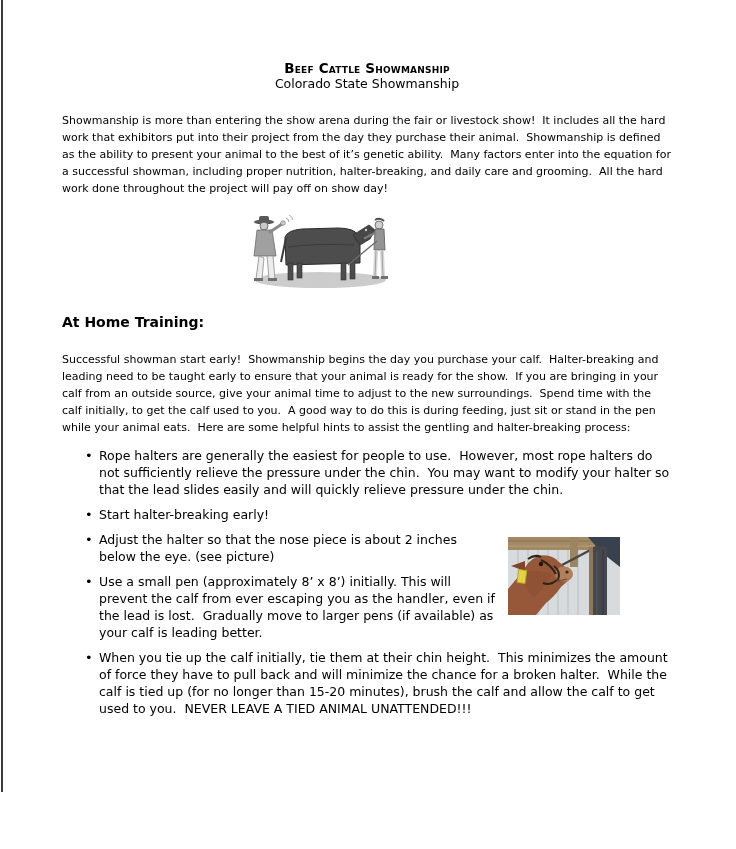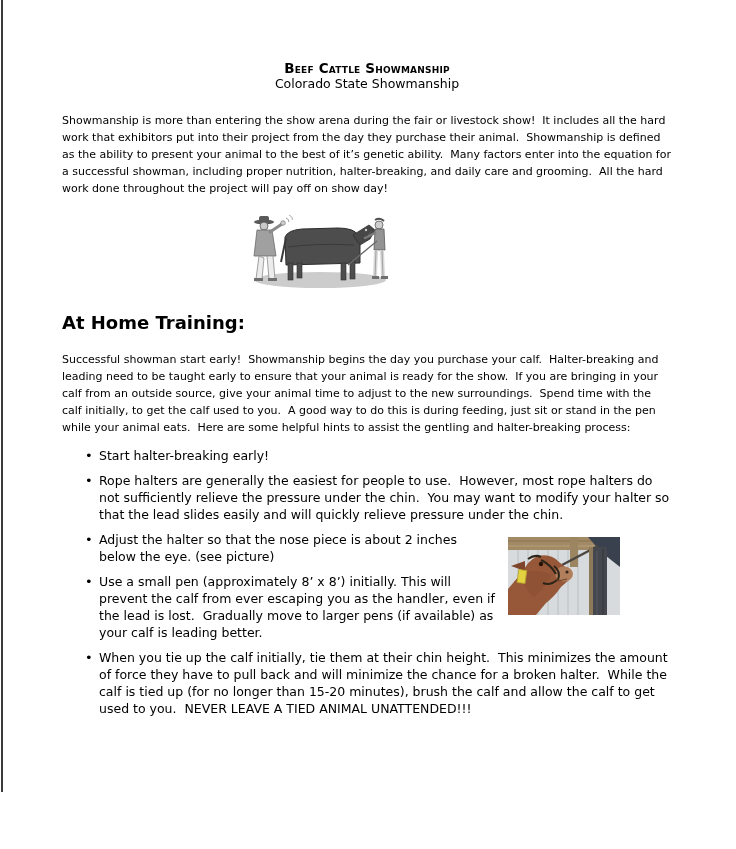--- a/index.html
+++ b/index.html
@@ -42,21 +42,21 @@
     line-height: 17px;
     white-space: pre-wrap;
   }
   .clipart-wrap {
     margin: 16px 0 0 174px;
     width: 162px;
     height: 78px;
   }
   .section-heading {
     margin: 23px 0 0 0;
-    font-size: 18px;
+    font-size: 14px;
     font-weight: bold;
     line-height: 17px;
   }
   ul.hints {
     list-style: none;
     margin: 11px 0 0 0;
     padding: 0;
   }
   ul.hints li {
     position: relative;
@@ -140,24 +140,24 @@
         <rect x="145" y="63" width="7" height="3" fill="#6f6f6f"></rect>
       </svg>
     </div>
 
     <h2 class="section-heading">At Home Training:</h2>
 
     <p class="body-text">Successful showman start early!  Showmanship begins the day you purchase your calf.  Halter-breaking and leading need to be taught early to ensure that your animal is ready for the show.  If you are bringing in your calf from an outside source, give your animal time to adjust to the new surroundings.  Spend time with the calf initially, to get the calf used to you.  A good way to do this is during feeding, just sit or stand in the pen while your animal eats.  Here are some helpful hints to assist the gentling and halter-breaking process:</p>
 
     <ul class="hints">
       <li>
+        <span class="li-text">Rope halters are generally the easiest for people to use.  However, most rope halters do not sufficiently relieve the pressure under the chin.  You may want to modify your halter so that the lead slides easily and will quickly relieve pressure under the chin.</span>
+      </li>
+      <li>
         <span class="li-text">Start halter-breaking early!</span>
-      </li>
-      <li>
-        <span class="li-text">Rope halters are generally the easiest for people to use.  However, most rope halters do not sufficiently relieve the pressure under the chin.  You may want to modify your halter so that the lead slides easily and will quickly relieve pressure under the chin.</span>
       </li>
       <li>
         <span class="photo-float">
           <svg width="112" height="78" viewBox="0 0 112 78">
 
             <rect x="0" y="0" width="112" height="78" fill="#d8dbdd"></rect>
             <g stroke="#c3c8ca" stroke-width="1.5">
               <line x1="10" y1="10" x2="10" y2="78"></line>
               <line x1="20" y1="10" x2="20" y2="78"></line>
               <line x1="30" y1="10" x2="30" y2="78"></line>

